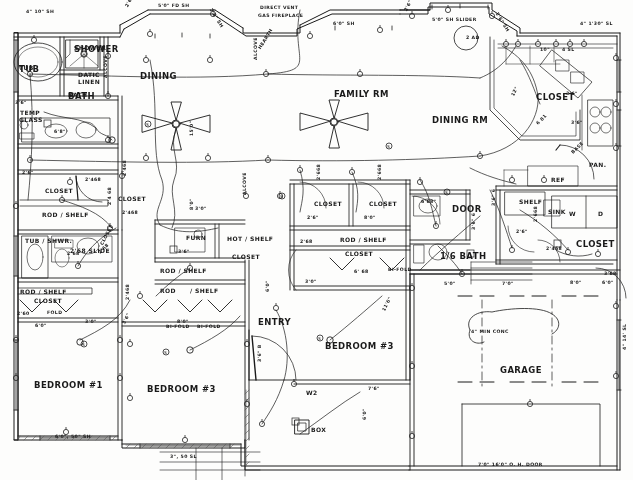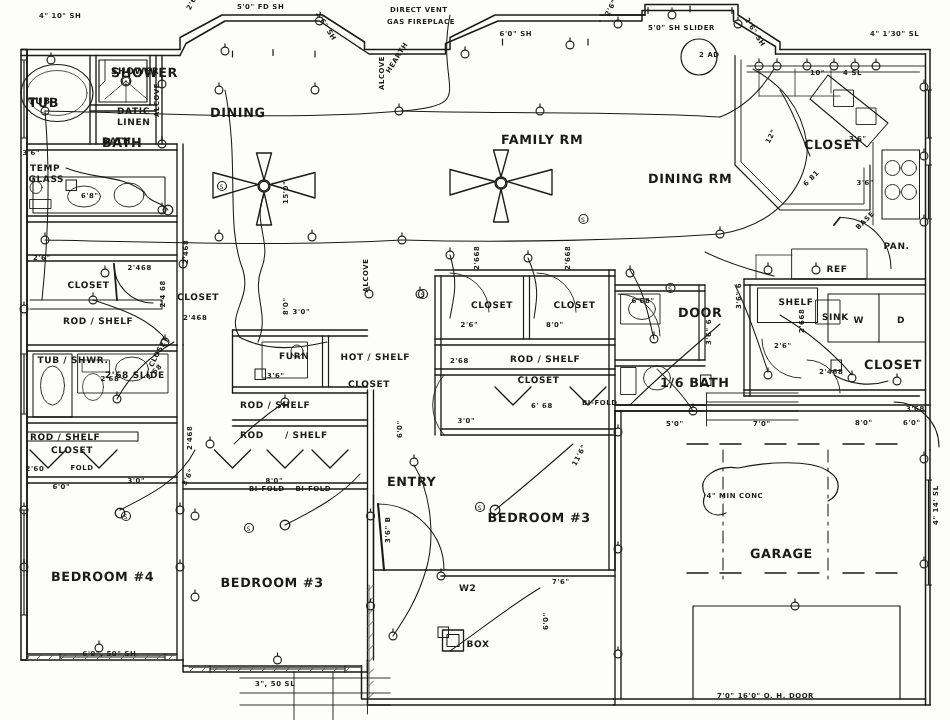--- a/index.html
+++ b/index.html
@@ -380,21 +380,21 @@
 </svg>
 
 <div id="roomlabels">
       <div class="lbl rm" style="left: 140px; top: 72px;">DINING</div>
       <div class="lbl rm" style="left: 334px; top: 90px;">FAMILY RM</div>
       <div class="lbl rm" style="left: 432px; top: 116px;">DINING RM</div>
       <div class="lbl rm" style="left: 536px; top: 93px;">CLOSET</div>
       <div class="lbl rm" style="left: 576px; top: 240px;">CLOSET</div>
       <div class="lbl rm" style="left: 500px; top: 366px;">GARAGE</div>
       <div class="lbl rm" style="left: 258px; top: 318px;">ENTRY</div>
-      <div class="lbl rm" style="left: 34px; top: 381px;">BEDROOM #4</div>
+      <div class="lbl rm" style="left: 34px; top: 381px;">BEDROOM #1</div>
       <div class="lbl rm" style="left: 147px; top: 385px;">BEDROOM #3</div>
       <div class="lbl rm" style="left: 325px; top: 342px;">BEDROOM #3</div>
       <div class="lbl rm" style="left: 68px; top: 92px;">BATH</div>
       <div class="lbl rm" style="left: 74px; top: 45px;">SHOWER</div>
       <div class="lbl rm" style="left: 19px; top: 65px;">TUB</div>
       <div class="lbl rm" style="left: 440px; top: 252px;">1/6 BATH</div>
       <div class="lbl rm" style="left: 452px; top: 205px;">DOOR</div>
     </div>
 <div id="fixturelabels">
       <div class="lbl sm" style="left: 19px; top: 65px;">TUB</div>

